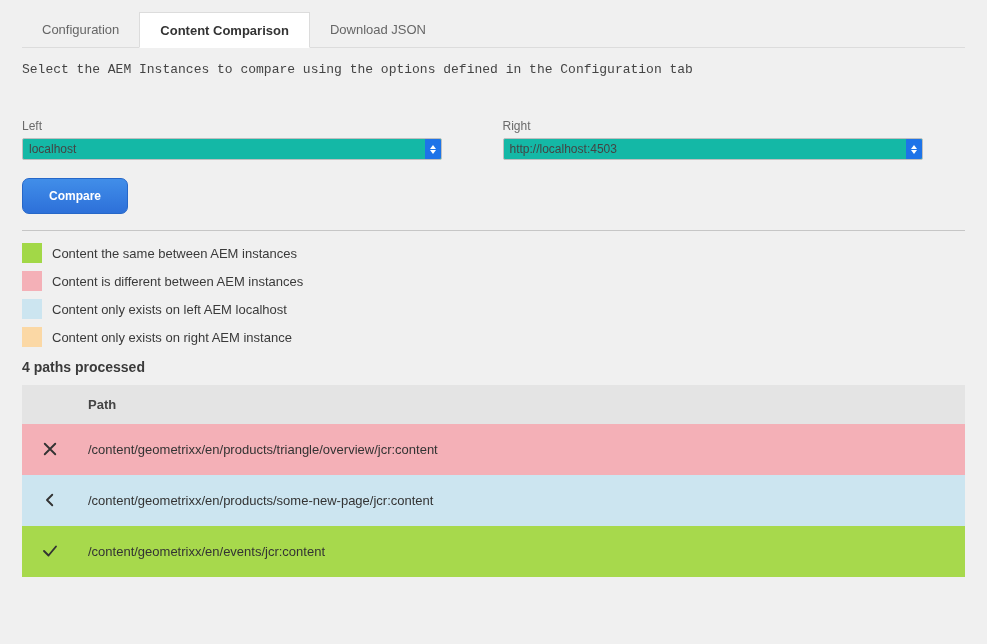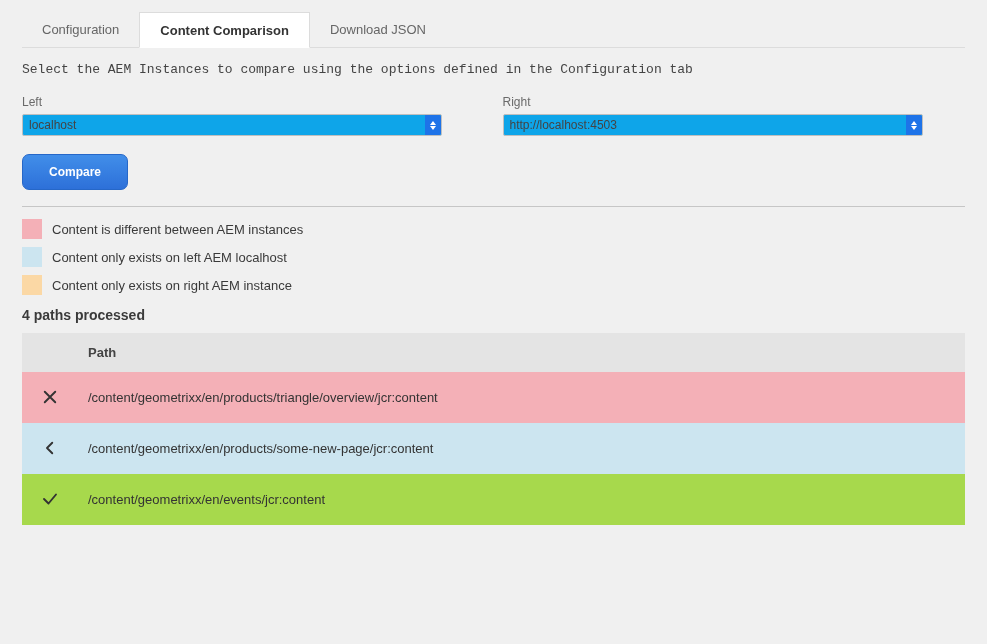--- a/index.html
+++ b/index.html
@@ -46,25 +46,26 @@
   }
   .sel-col {
     flex: 1;
     margin-right: 30px;
   }
   .sel-col label {
     display: block;
     color: #6a6a6a;
     font-size: 12px;
     margin-bottom: 5px;
+    margin-top: 24px;
   }
   .sel-wrap {
     position: relative;
     height: 22px;
-    background: #0ea5e9;
+    background: #14b8a6;
     border: 1px solid #bfbfbf;
     border-radius: 2px;
     width: 100%;
     max-width: 420px;
     display: flex;
     align-items: center;
     padding: 0 6px;
     font-size: 12px;
     color: #444;
   }
@@ -199,20 +200,24 @@
         <span class="sel-arrow"></span>
       </div>
     </div>
   </div>
 
   <button class="btn-compare">Compare</button>
 
   <hr class="sep">
 
   <div class="legend">
+    <div class="row">
+      <div class="swatch sw-same"></div>
+      <span>Content the same between AEM instances</span>
+    </div>
     <div class="row">
       <div class="swatch sw-diff"></div>
       <span>Content is different between AEM instances</span>
     </div>
     <div class="row">
       <div class="swatch sw-left"></div>
       <span>Content only exists on left AEM localhost</span>
     </div>
     <div class="row">
       <div class="swatch sw-right"></div>

